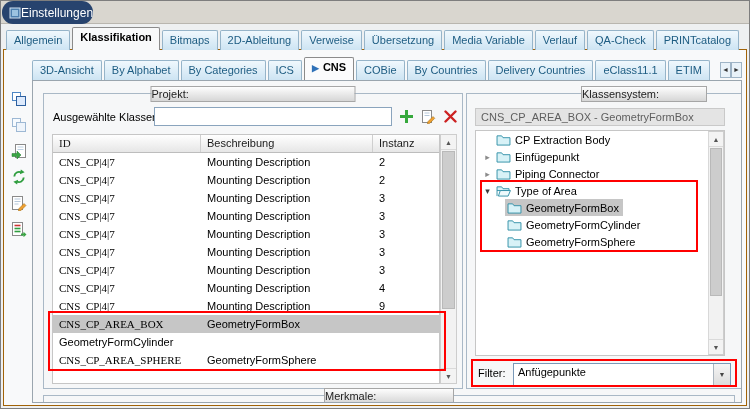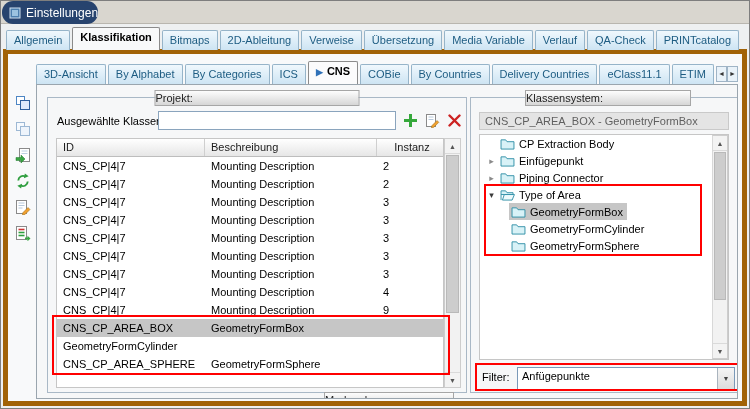--- a/index.html
+++ b/index.html
@@ -7,33 +7,33 @@
   body {
     position:relative; overflow:hidden;
     font-family:"Liberation Sans", sans-serif; font-size:11px; color:#000;
     background:#eef0f1; border:1px solid #7e7e7e;
   }
 
   
   .titlebar { position:absolute; top:0; left:0; right:0; height:23px;
     background:#d9d6cf; border-bottom:1px solid #b9b6af; }
   .title-tab { position:absolute; top:0; left:1px; height:23px; background:#27436e;
-    color:#fff; display:flex; align-items:center; gap:5px; padding:0 0 0 7px; font-size:12px;border-radius:11px; }
+    color:#fff; display:flex; align-items:center; padding:0 0 0 7px; font-size:12px;border-radius:11px; }
 
   
   .main-tabs { position:absolute; top:26px; left:5px; width:740px; height:23px;
     display:flex; gap:2px; align-items:flex-end; overflow:hidden; z-index:3; }
   .tab { height:20px; line-height:19px; padding:0 7px; white-space:nowrap;
     background:linear-gradient(#f0f8fd,#cde4f3); border:1px solid #96b4c9; border-bottom:none;
     border-radius:2px 2px 0 0; color:#1d5c82; cursor:pointer; }
   .tab.sel { background:#f8f9fa; color:#000; font-weight:bold; height:23px; border-color:#8b8b8b; }
 
   
   .page { position:absolute; top:48px; left:2px; right:2px; bottom:2px;
-    background:#f8f9fa; border:5px solid #a16207; z-index:2; }
+    background:#f8f9fa; border:1px solid #a16207; z-index:2; }
 
   .sub-tabs { position:absolute; top:7px; left:28px; right:28px; height:23px;
     display:flex; gap:2px; align-items:flex-end; overflow:hidden; }
   .sub-tabs .tab.sel { background:#fbfbfc; }
   .arrow-glyph { color:#2f71b8; font-size:9px; margin-right:4px; }
   .tab-scroll { position:absolute; top:12px; right:4px; display:flex; }
   .tsbtn { width:11px; height:16px; border:1px solid #9fb4c6; background:#e9f2f9;
     color:#333; font-size:7px; line-height:14px; text-align:center; cursor:pointer; }
 
   .sub-panel { position:absolute; top:30px; left:28px; right:4px; bottom:2px;
@@ -46,42 +46,42 @@
 
   
   .groupbox { position:absolute; border:1px solid #a9b8c6; }
   .gb-title { position:absolute; top:-8px; left:50%; transform:translateX(-50%);
     height:16px; line-height:15px; text-align:left; color:#222;
     background:linear-gradient(#fdfdfd,#d6d6d6); border:1px solid #a6a6a6; }
   .gb-projekt  { left:10px; top:12px; width:420px; height:296px; }
   .gb-klassen  { left:433px; top:12px; width:276px; height:296px; }
   .gb-merkmale { left:10px; top:314px; right:6px; height:40px; }
   .gb-projekt  > .gb-title { width:205px; }
-  .gb-klassen  > .gb-title { width:166px; }
+  .gb-klassen  > .gb-title { width:126px;margin-left:40px; }
   .gb-merkmale > .gb-title { width:130px; }
 
   
   .sr-label { position:absolute; left:9px; top:17px; }
   .sr-input { position:absolute; left:110px; top:13px; width:238px; height:19px;
     border:1px solid #8aa4bd; background:#fff; font:inherit; padding:0 3px; }
   .icon-btn { position:absolute; top:13px; width:18px; height:18px; display:flex;
     align-items:center; justify-content:center; cursor:pointer; }
   .sr-add { left:353px; } .sr-edit { left:375px; } .sr-del { left:397px; }
 
   
   .tbl { position:absolute; left:8px; top:40px; width:388px; height:250px;
     background:#fff; border:1px solid #c6c6c6; overflow:hidden; }
   .thead { display:flex; height:18px; background:linear-gradient(#ffffff,#e6e6e6);
     border-bottom:1px solid #bdbdbd; }
   .th { padding:2px 0 0 6px; border-right:1px solid #cfcfcf; color:#1a1a1a; white-space:nowrap; }
   .trow { display:flex; height:18px; align-items:center; cursor:default; }
   .trow.sel { background:#c6c6c6; }
   .td { padding-left:6px; white-space:nowrap; overflow:hidden; }
-  .c-id { width:148px; } .c-desc { width:172px; } .c-inst { width:64px; }
-  .th.c-inst { border-right:none;text-align:center; }
+  .c-id { width:148px;font-family:Liberation Serif, serif; } .c-desc { width:172px; } .c-inst { width:64px; }
+  .th.c-inst { border-right:none; }
 
   
   .sb { background:#f2f2f2; border:1px solid #cdcdcd; }
   .tbl-sb { position:absolute; left:396px; top:40px; width:17px; height:250px; }
   .sb-btn { position:absolute; left:0; right:0; height:15px; display:flex; align-items:center;
     justify-content:center; font-size:7px; color:#555; background:#f3f3f3; cursor:pointer; }
   .sb-up { top:0; border-bottom:1px solid #dadada; }
   .sb-dn { bottom:0; border-top:1px solid #dadada; }
   .sb-thumb { position:absolute; left:1px; right:1px; background:#cdcdcd; border:1px solid #b9b9b9; }
   .tbl-thumb { top:16px; height:158px; }

